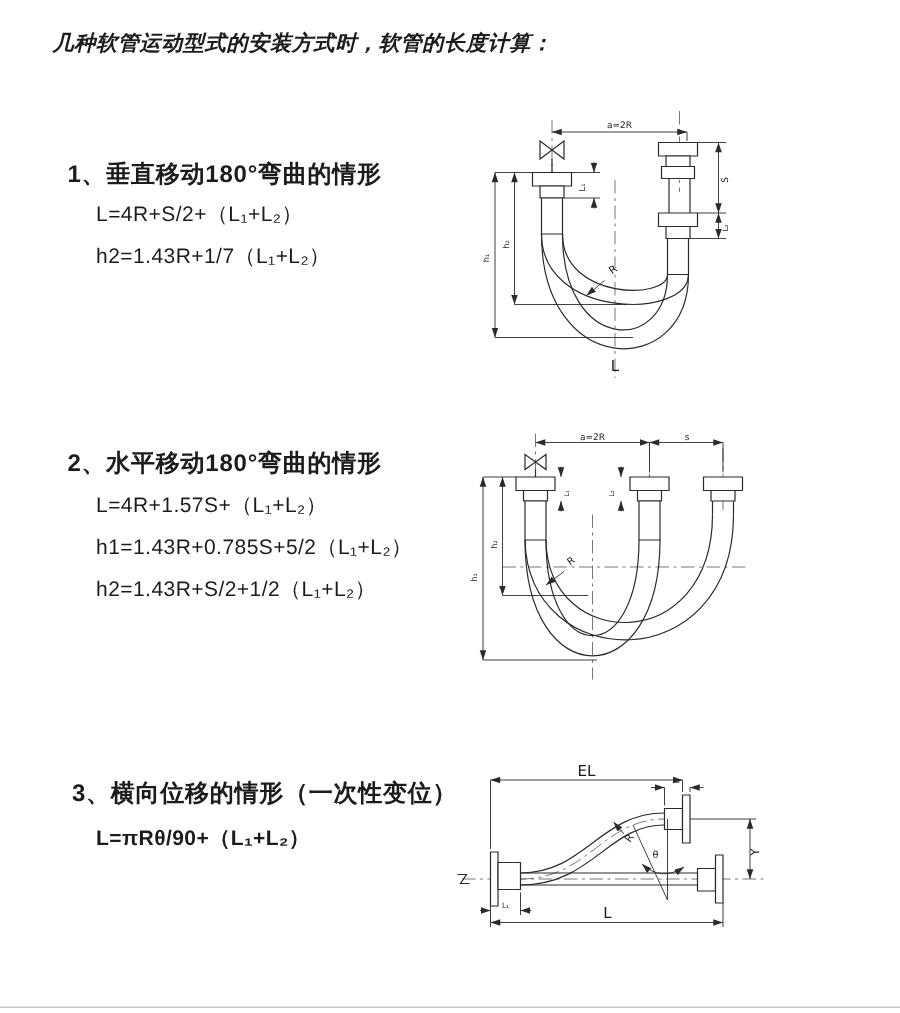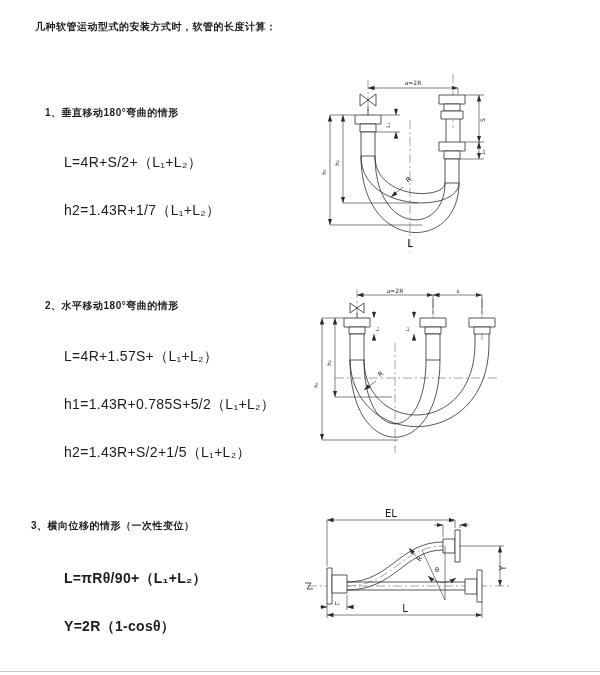--- a/index.html
+++ b/index.html
@@ -1,24 +1,24 @@
 <!DOCTYPE html>
 <html><head>
 <meta charset="utf-8">
 <style>
   html,body{margin:0;padding:0;}
   body{
     width:600px;height:675px;background:#ffffff;position:relative;overflow:hidden;
     font-family:"Liberation Sans","DejaVu Sans",sans-serif;color:#1c1c1c;
   }
   .abs{position:absolute;}
-  .title{left:35px;top:20px;font-size:10px;font-weight:700;letter-spacing:.5px;white-space:nowrap;}
-  .sec-head{font-size:10px;font-weight:700;letter-spacing:.5px;white-space:nowrap;}
+  .title{left:35px;top:20px;font-size:14px;font-weight:700;letter-spacing:.5px;white-space:nowrap;font-style:italic;}
+  .sec-head{font-size:16px;font-weight:700;letter-spacing:.5px;white-space:nowrap;}
   .formulas{font-size:14px;line-height:28px;letter-spacing:.3px;white-space:nowrap;}
-  .formulas div{height:28px;margin-top:20px;}
+  .formulas div{height:28px;}
   svg{position:absolute;overflow:visible;}
   svg *{vector-effect:non-scaling-stroke;}
   .ln{stroke:#2b2b2b;stroke-width:.8;fill:none;}
   .dim{stroke:#2b2b2b;stroke-width:.6;fill:none;}
   .cl{stroke:#5a5a5a;stroke-width:.55;fill:none;stroke-dasharray:9 3 2 3;}
   .fit{stroke:#2b2b2b;stroke-width:.8;fill:#ffffff;}
   .lbl{font-size:6px;fill:#1c1c1c;font-family:"DejaVu Sans","Liberation Sans",sans-serif;}
   .lbl-big{font-size:10px;fill:#1c1c1c;font-family:"DejaVu Sans","Liberation Sans",sans-serif;}
   .bottom-rule{left:0;top:671px;width:600px;height:1px;background:#c8c8c8;}
 </style>
@@ -30,27 +30,26 @@
 <div class="abs sec-head" style="left:45px;top:106px;">1、垂直移动180°弯曲的情形</div>
 <div class="abs formulas" style="left:64px;top:128px;">
   <div>L=4R+S/2+（L₁+L₂）</div>
   <div>h2=1.43R+1/7（L₁+L₂）</div>
 </div>
 
 <div class="abs sec-head" style="left:45px;top:299px;">2、水平移动180°弯曲的情形</div>
 <div class="abs formulas" style="left:64px;top:322px;">
   <div>L=4R+1.57S+（L₁+L₂）</div>
   <div>h1=1.43R+0.785S+5/2（L₁+L₂）</div>
-  <div>h2=1.43R+S/2+1/5（L₁+L₂）</div>
+  <div>h2=1.43R+S/2+1/2（L₁+L₂）</div>
 </div>
 
-<div class="abs sec-head" style="left:31px;top:519px;">3、横向位移的情形（一次性变位）</div>
+<div class="abs sec-head" style="left:48px;top:519px;">3、横向位移的情形（一次性变位）</div>
 <div class="abs formulas" style="left:64px;top:544px;font-weight:bold;">
   <div>L=πRθ/90+（L₁+L₂）</div>
-  <div>Y=2R（1-cosθ）</div>
 </div>
 
 <svg style="left:310px;top:68px;" width="280" height="195" viewBox="0 0 280 195">
   <defs>
     <marker id="ar" markerWidth="8" markerHeight="6" refX="6.5" refY="3" orient="auto" markerUnits="userSpaceOnUse">
       <path d="M0,0.8 L6.5,3 L0,5.2 Z" fill="#2b2b2b"></path>
     </marker>
     <marker id="ars" markerWidth="8" markerHeight="6" refX="0" refY="3" orient="auto" markerUnits="userSpaceOnUse">
       <path d="M6.5,0.8 L0,3 L6.5,5.2 Z" fill="#2b2b2b"></path>
     </marker>

